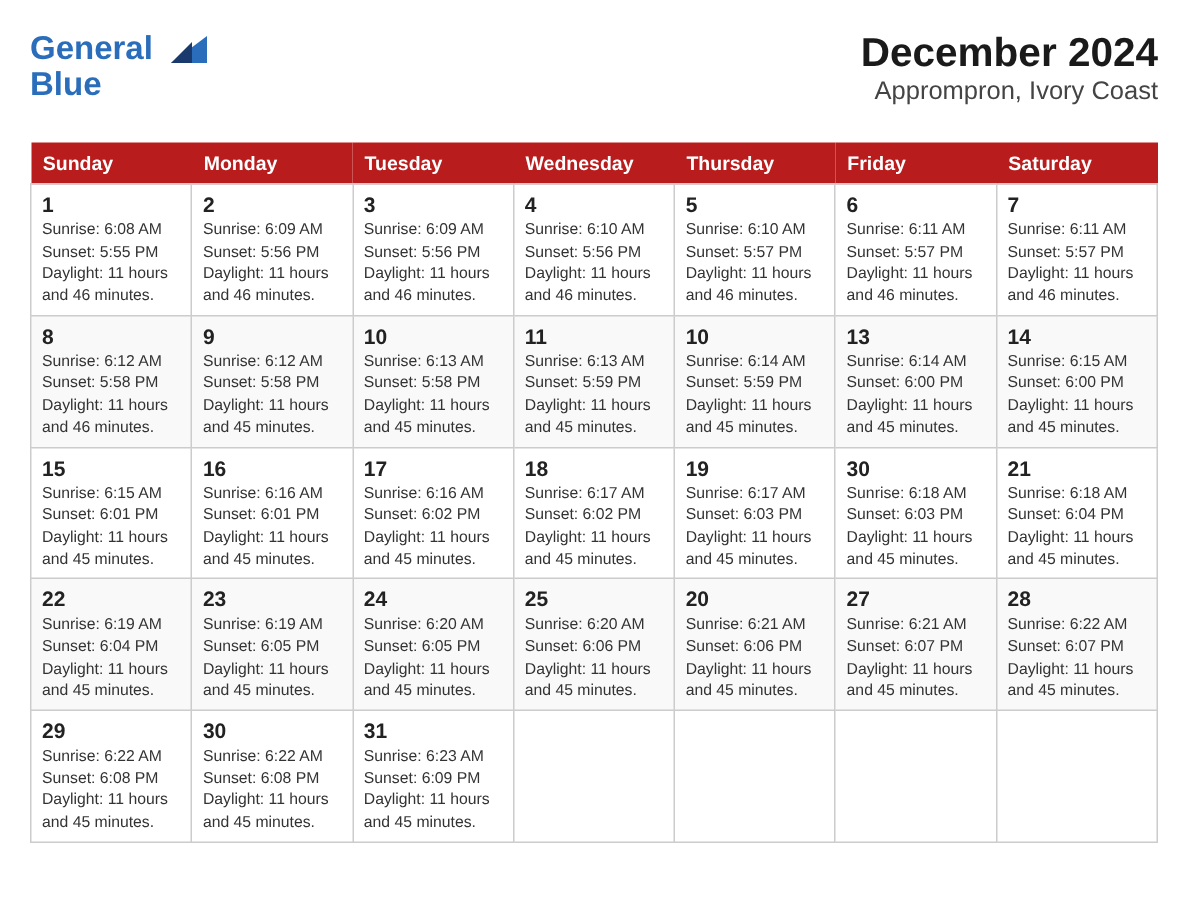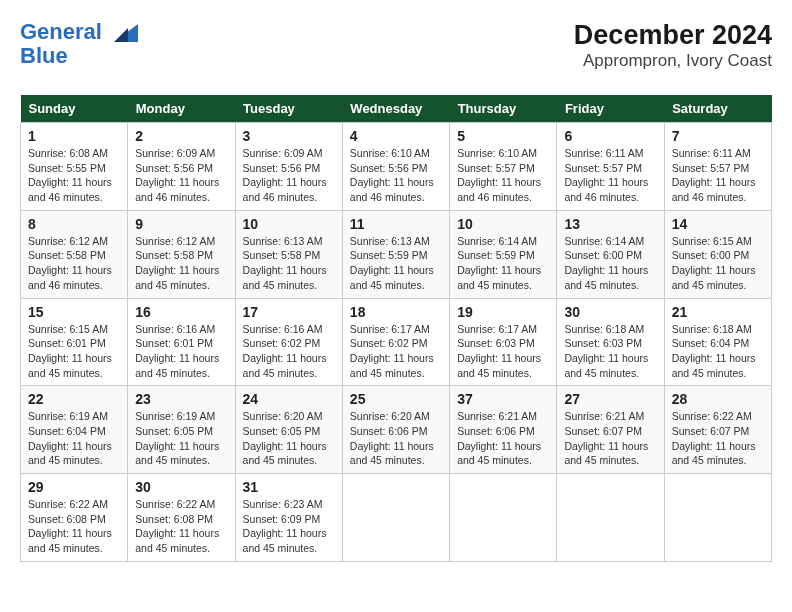--- a/index.html
+++ b/index.html
@@ -43,21 +43,21 @@
     .subtitle {
       font-size: 17px;
       color: #444;
     }
     table {
       width: 100%;
       border-collapse: collapse;
       table-layout: fixed;
     }
     th {
-      background: #14532d;
+      background: #b91c1c;
       color: #fff;
       text-align: left;
       padding: 6px 8px;
       font-size: 13px;
       font-weight: bold;
     }
     td {
       border: 1px solid #ccc;
       vertical-align: top;
       padding: 5px 7px;
@@ -177,21 +177,21 @@
       </tr>
       <tr class="week-row">
         <td><span class="day-num">22</span>
 <span class="day-info">Sunrise: 6:19 AM<br>Sunset: 6:04 PM<br>Daylight: 11 hours and 45 minutes.</span></td>
         <td><span class="day-num">23</span>
 <span class="day-info">Sunrise: 6:19 AM<br>Sunset: 6:05 PM<br>Daylight: 11 hours and 45 minutes.</span></td>
         <td><span class="day-num">24</span>
 <span class="day-info">Sunrise: 6:20 AM<br>Sunset: 6:05 PM<br>Daylight: 11 hours and 45 minutes.</span></td>
         <td><span class="day-num">25</span>
 <span class="day-info">Sunrise: 6:20 AM<br>Sunset: 6:06 PM<br>Daylight: 11 hours and 45 minutes.</span></td>
-        <td><span class="day-num">37</span>
+        <td><span class="day-num">20</span>
 <span class="day-info">Sunrise: 6:21 AM<br>Sunset: 6:06 PM<br>Daylight: 11 hours and 45 minutes.</span></td>
         <td><span class="day-num">27</span>
 <span class="day-info">Sunrise: 6:21 AM<br>Sunset: 6:07 PM<br>Daylight: 11 hours and 45 minutes.</span></td>
         <td><span class="day-num">28</span>
 <span class="day-info">Sunrise: 6:22 AM<br>Sunset: 6:07 PM<br>Daylight: 11 hours and 45 minutes.</span></td>
       </tr>
       <tr class="week-row">
         <td><span class="day-num">29</span>
 <span class="day-info">Sunrise: 6:22 AM<br>Sunset: 6:08 PM<br>Daylight: 11 hours and 45 minutes.</span></td>
         <td><span class="day-num">30</span>

